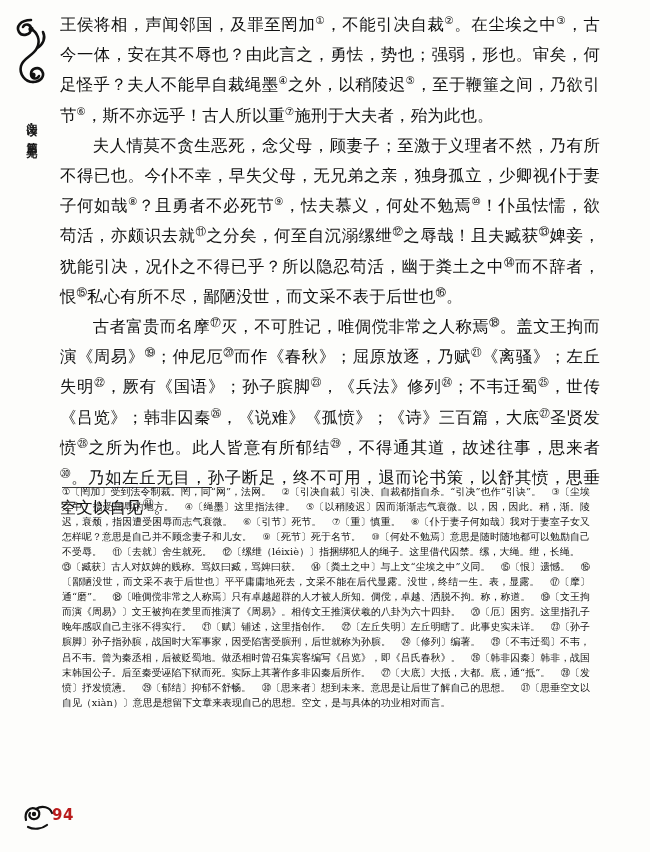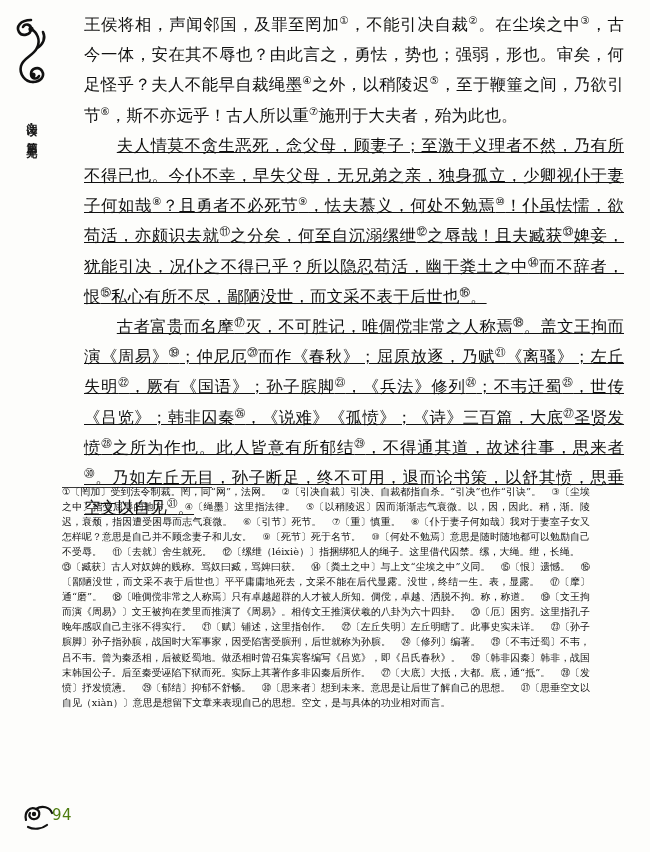--- a/index.html
+++ b/index.html
@@ -49,36 +49,35 @@
     font-size: 11px;
     font-weight: 700;
     letter-spacing: 2px;
     line-height: 1.25;
     color: #1a1a1a;
   }
 
   
   .body-col {
     position: absolute;
-    left: 84px;
+    left: 60px;
     top: 10px;
     width: 540px;
   }
   .para {
     font-size: 16.4px;
     line-height: 30.2px;
     text-align: justify;
     text-justify: inter-character;
     letter-spacing: 0.2px;
     margin: 0 0 0 0;
     text-indent: 0;
   }
   .para.indent {
     text-indent: 2em;
-    text-decoration: underline;
   }
   .sup {
     font-size: 10.5px;
     vertical-align: super;
     line-height: 0;
     font-family: "DejaVu Sans", "Liberation Sans", sans-serif;
     letter-spacing: 0;
   }
 
   
@@ -126,22 +125,22 @@
     top: 0;
     width: 46px;
     height: 34px;
   }
   .folio {
     position: absolute;
     left: 30px;
     top: 6px;
     font-family: "DejaVu Sans", "Liberation Sans", sans-serif;
     font-size: 15px;
-    font-weight: 400;
-    color: #4d7c0f;
+    font-weight: 700;
+    color: #b91c1c;
     letter-spacing: 0.5px;
   }
 </style>
 </head>
 <body>
 
 <div class="page">
 
   <div class="left-rail">
     <div class="ornament">

